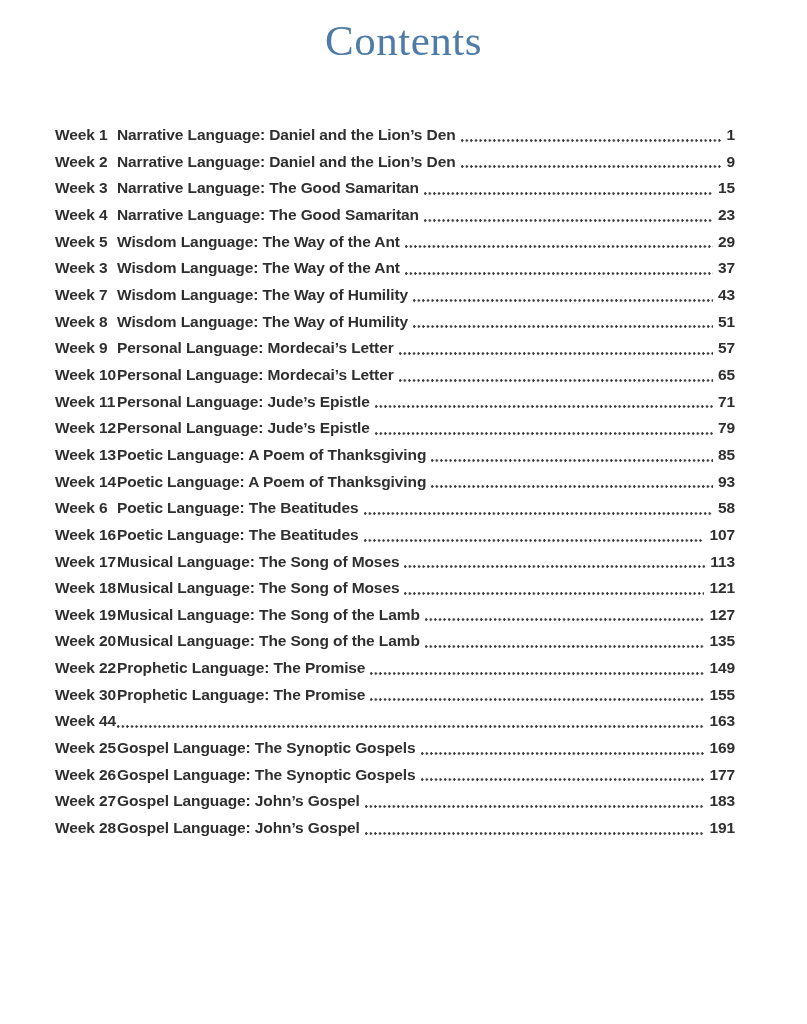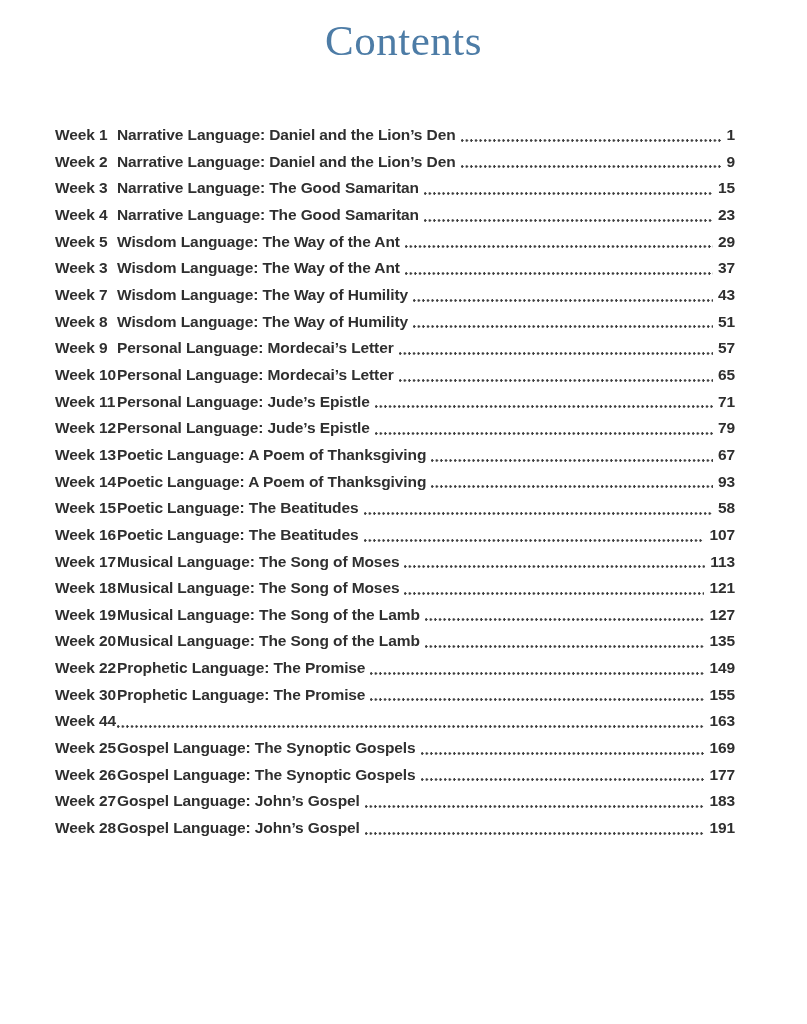--- a/index.html
+++ b/index.html
@@ -152,32 +152,32 @@
     <span class="toc-week">Week 12</span>
     <span class="toc-title">Personal Language: Jude’s Epistle</span>
     <span class="toc-leader"></span>
     <span class="toc-page">79</span>
   </div>
 
   <div class="toc-row">
     <span class="toc-week">Week 13</span>
     <span class="toc-title">Poetic Language: A Poem of Thanksgiving</span>
     <span class="toc-leader"></span>
-    <span class="toc-page">67</span>
+    <span class="toc-page">85</span>
   </div>
 
   <div class="toc-row">
     <span class="toc-week">Week 14</span>
     <span class="toc-title">Poetic Language: A Poem of Thanksgiving</span>
     <span class="toc-leader"></span>
     <span class="toc-page">93</span>
   </div>
 
   <div class="toc-row">
-    <span class="toc-week">Week 15</span>
+    <span class="toc-week">Week 6</span>
     <span class="toc-title">Poetic Language: The Beatitudes</span>
     <span class="toc-leader"></span>
     <span class="toc-page">58</span>
   </div>
 
   <div class="toc-row">
     <span class="toc-week">Week 16</span>
     <span class="toc-title">Poetic Language: The Beatitudes</span>
     <span class="toc-leader"></span>
     <span class="toc-page">107</span>

